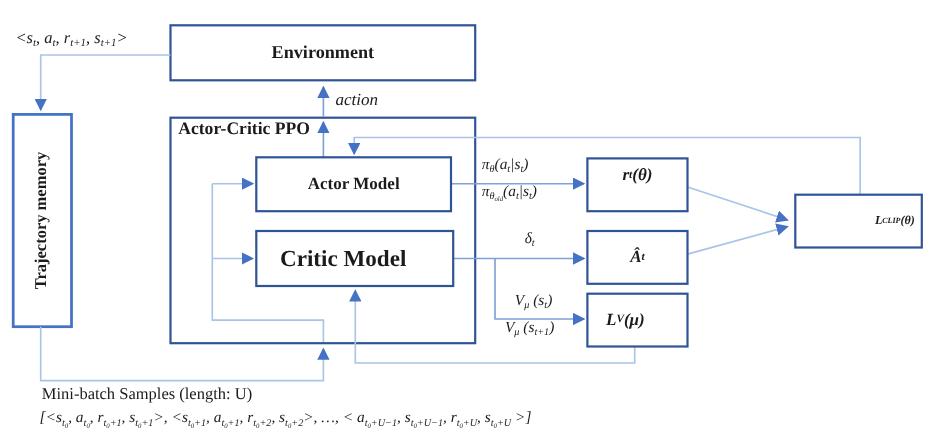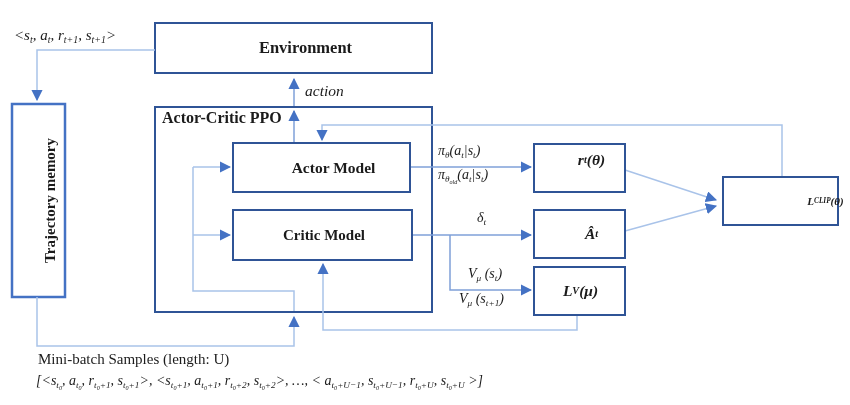--- a/index.html
+++ b/index.html
@@ -8,21 +8,21 @@
     width:850px;height:405px;
     background:#ffffff;
     font-family:"Liberation Serif","DejaVu Serif",serif;
     color:#1b1b1b;
     overflow:hidden;
   }
   #diagram-svg{position:absolute;left:0;top:0;}
   .lbl{position:absolute;white-space:nowrap;color:#1b1b1b;}
   .box-lbl{
     display:flex;align-items:center;justify-content:center;
-    text-align:center;font-weight:bold;padding-left:12px;
+    text-align:center;font-weight:bold;
   }
   .math{font-style:italic;}
   .plain{font-style:normal;}
   sub,sup{font-size:0.66em;line-height:0;}
   sub{vertical-align:-0.28em;}
   sup{vertical-align:0.5em;}
   .rot{transform:rotate(-90deg);white-space:nowrap;}
 </style>
 </head>
 <body>
@@ -67,21 +67,21 @@
 
   <div class="lbl box-lbl" style="left:155px;top:23px;width:277px;height:50px;font-size:16.5px;">Environment</div>
 
   <div class="lbl box-lbl" style="left:12px;top:104px;width:53px;height:193px;">
     <span class="rot" style="font-size:15px;font-weight:bold;">Trajectory memory</span>
   </div>
 
   <div class="lbl" style="left:162px;top:109px;font-size:16px;font-weight:bold;">Actor-Critic PPO</div>
 
   <div class="lbl box-lbl" style="left:233px;top:143px;width:177px;height:49px;font-size:15.5px;">Actor Model</div>
-  <div class="lbl box-lbl" style="left:233px;top:210px;width:158px;height:50px;font-size:15px;">Critic Model</div>
+  <div class="lbl box-lbl" style="left:233px;top:210px;width:158px;height:50px;font-size:21px;">Critic Model</div>
 
   <div class="lbl box-lbl math" style="left:534px;top:144px;width:91px;height:32px;font-size:15.5px;">r<sub>t</sub>(θ)</div>
   <div class="lbl box-lbl math" style="left:534px;top:210px;width:91px;height:48px;font-size:15.5px;">Â<sub>t</sub></div>
   <div class="lbl box-lbl math" style="left:534px;top:267px;width:69px;height:48px;font-size:15.5px;">L<sup>V</sup>(μ)</div>
   <div class="lbl box-lbl math" style="left:752px;top:177px;width:123px;height:48px;font-size:11px;">L<sup>CLIP</sup>(θ)</div>
 
   <div class="lbl math" style="left:305px;top:82px;font-size:15.5px;text-align:center;">action</div>
 
 
   <div class="lbl math" style="left:438px;top:143px;font-size:14px;">π<sub>θ</sub>(a<sub>t</sub>|s<sub>t</sub>)</div>

